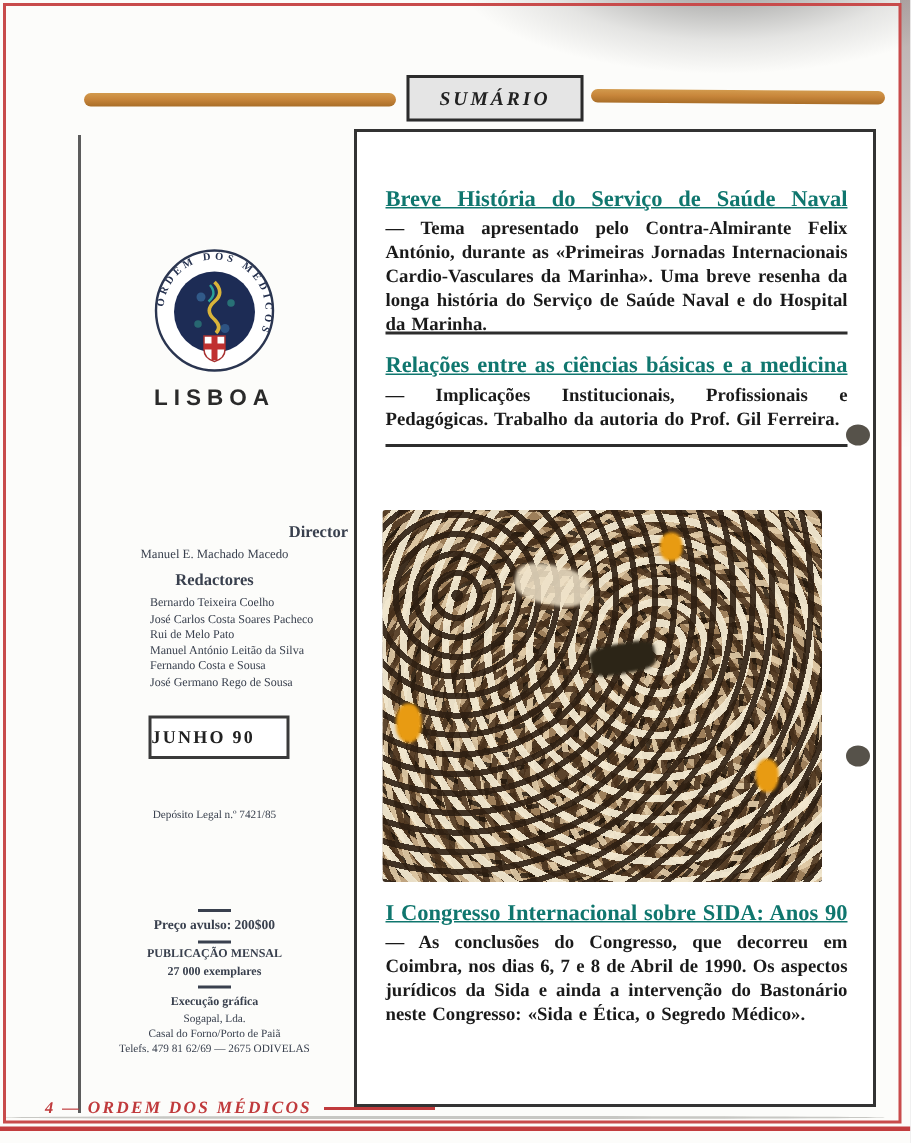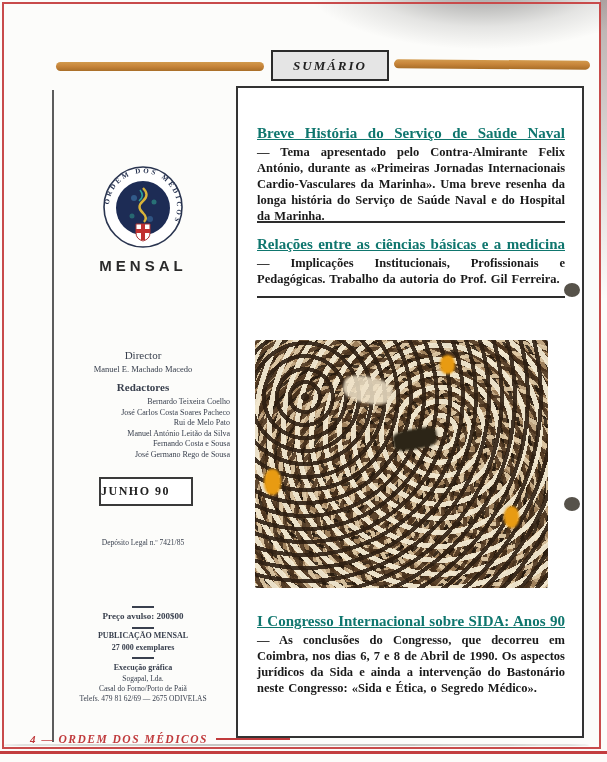--- a/index.html
+++ b/index.html
@@ -28,24 +28,24 @@
   
   #sidebar-rule{left:52px;top:90px;width:2px;height:652px;background:#5c5c5c;}
   .sb{left:54px;width:178px;text-align:center;color:#39404e;}
   #revista{top:257px;font:bold 15px "Liberation Sans",sans-serif;letter-spacing:4px;color:#2a2a2a;}
 
   #logotype{left:60px;top:286px;width:168px;height:56px;color:#4289c8;font-family:"DejaVu Sans",sans-serif;}
   #logotype .w1{position:absolute;left:6px;top:0;font-size:27px;font-weight:bold;font-style:italic;letter-spacing:1px;}
   #logotype .w2{position:absolute;left:30px;top:24px;font-size:13px;font-weight:bold;font-style:italic;}
   #logotype .w3{position:absolute;left:61px;top:11px;font-size:24px;font-weight:bold;font-style:italic;letter-spacing:0px;}
 
-  #director-h{top:349px;font-weight:normal;font-size:11px;}
+  #director-h{top:349px;font-weight:bold;font-size:11px;text-align:right;}
   #director-n{top:364px;font-size:8.5px;}
   #redactores-h{top:381px;font-weight:bold;font-size:11px;}
-  #redactores{left:100px;top:397px;width:130px;text-align:right;color:#39404e;}
+  #redactores{left:100px;top:397px;width:130px;text-align:left;color:#39404e;}
   #redactores span{display:block;font-size:8px;line-height:10.5px;white-space:nowrap;}
 
   #issue-box{left:99px;top:477px;width:90px;height:25px;border:2.5px solid #3a3a3a;background:#fff;
     display:flex;align-items:center;justify-content:flex-start;}
   #issue-box span{font:bold 12px "Liberation Serif",serif;letter-spacing:1.5px;color:#222;}
 
   .tiny{font-size:7.5px;line-height:10px;}
   .tinyb{font-size:8px;font-weight:bold;line-height:10px;}
   #deposito{top:538px;}
   #propriedade{top:565px;}
@@ -60,21 +60,21 @@
   #seal{left:102px;top:164px;width:82px;height:86px;}
 
   
   #content-box{left:236px;top:86px;width:348px;height:652px;border:2px solid #333;box-sizing:border-box;background:#fff;}
   .article{position:absolute;left:19px;width:308px;}
   .art-title{display:block;font:bold 15px/19px "Liberation Serif",serif;text-align:justify;text-align-last:justify;color:#0f766e;text-decoration:underline;}
   .art-body{display:block;font:bold 12.5px/16px "Liberation Serif",serif;text-align:justify;word-spacing:1px;color:#1a1a1a;margin-top:1px;}
   .art-rule{position:absolute;left:19px;width:308px;height:2px;background:#2d2d2d;}
   #art1{top:36px;} #rule1{top:133px;}
   #art2{top:147px;} #rule2{top:208px;}
-  #art3{top:524px;}
+  #art3{top:512px;}
 
   
   #photo{position:absolute;left:17px;top:252px;width:293px;height:248px;border-radius:2px;overflow:hidden;
     background-color:#b4956f;
     background-image:
       repeating-radial-gradient(circle at 17% 23%, rgba(46,31,18,.9) 0 4px, rgba(46,31,18,0) 4px 13px),
       repeating-radial-gradient(circle at 63% 37%, rgba(242,232,208,.95) 0 5px, rgba(242,232,208,0) 5px 14px),
       repeating-radial-gradient(circle at 41% 71%, rgba(74,50,28,.85) 0 4px, rgba(74,50,28,0) 4px 11px),
       repeating-radial-gradient(circle at 83% 59%, rgba(226,204,168,.9) 0 4px, rgba(226,204,168,0) 4px 12px),
       repeating-radial-gradient(circle at 29% 47%, rgba(28,18,8,.75) 0 3px, rgba(28,18,8,0) 3px 9px),
@@ -129,21 +129,21 @@
     <circle cx="52" cy="38" r="2.5" fill="#2e8f84" opacity=".7"></circle>
     <circle cx="48" cy="55" r="3" fill="#3b6ea0" opacity=".6"></circle>
     <circle cx="30" cy="52" r="2.5" fill="#2e8f84" opacity=".6"></circle>
     <path d="M41 24 q7 7 0 13 q-7 6 0 12 q5 5 1 9" stroke="#d9b43a" stroke-width="2.4" fill="none"></path>
     <path d="M38 26 q5 6 -1 11" stroke="#2aa198" stroke-width="1.6" fill="none"></path>
     <path d="M34 60 h14 v9 q0 6 -7 8 q-7 -2 -7 -8 z" fill="#ffffff" stroke="#a83030" stroke-width="1"></path>
     <rect x="39" y="60" width="4" height="16" fill="#c03030"></rect>
     <rect x="34" y="65" width="14" height="4" fill="#c03030"></rect>
   </svg>
 
-  <div class="abs sb" id="revista">MENSAL</div>
+  <div class="abs sb" id="revista">LISBOA</div>
 
 
   <div class="abs sb" id="director-h">Director</div>
   <div class="abs sb" id="director-n">Manuel E. Machado Macedo</div>
   <div class="abs sb" id="redactores-h">Redactores</div>
   <div class="abs" id="redactores">
     <span>Bernardo Teixeira Coelho</span>
     <span>José Carlos Costa Soares Pacheco</span>
     <span>Rui de Melo Pato</span>
     <span>Manuel António Leitão da Silva</span>

